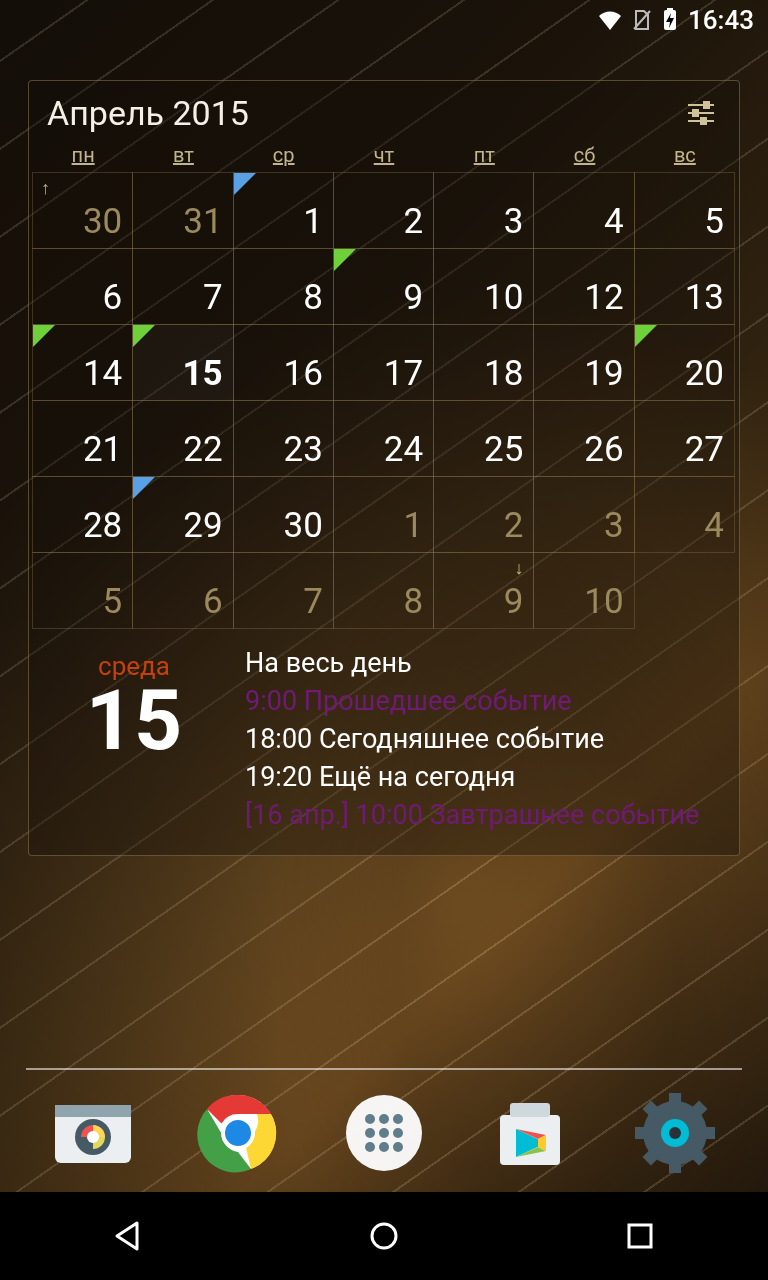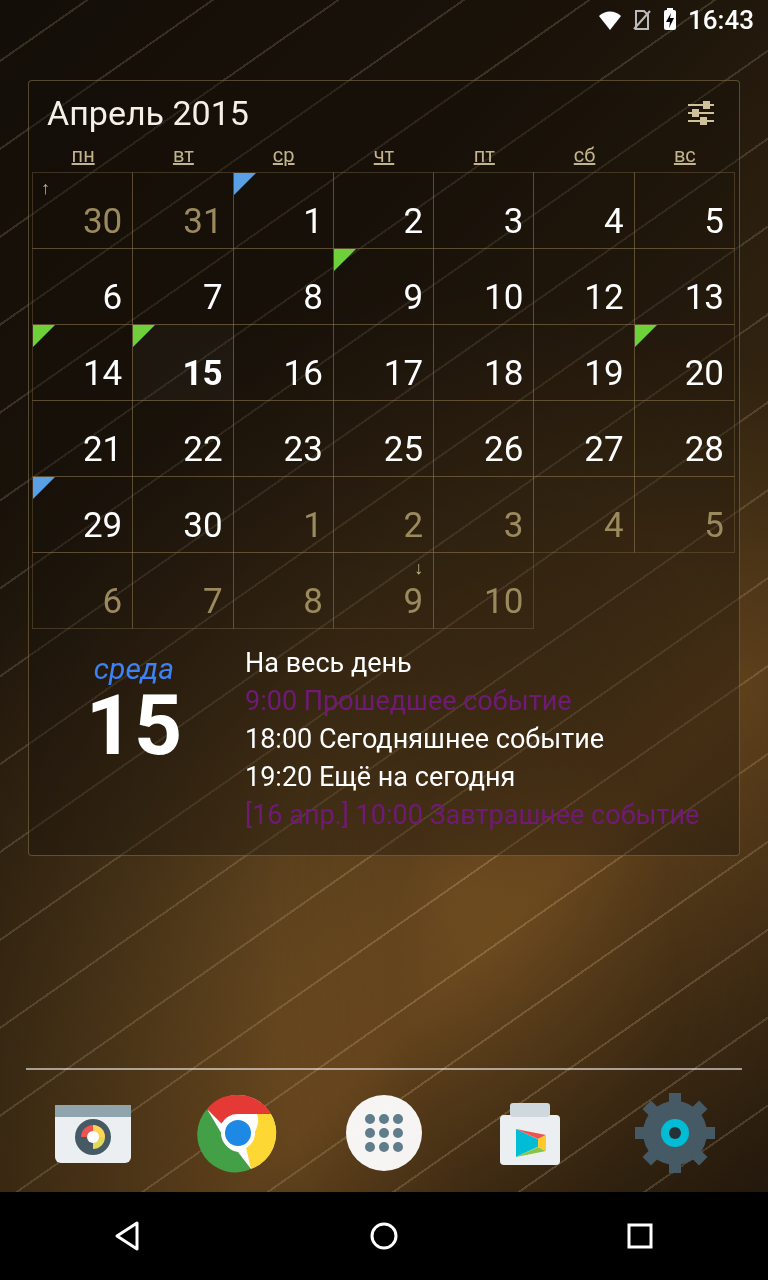--- a/index.html
+++ b/index.html
@@ -68,21 +68,21 @@
 .corner.blue  { border-top: 22px solid #5aa0e6; border-right: 22px solid transparent; }
 .corner.green { border-top: 22px solid #6fd13a; border-right: 22px solid transparent; }
 .nav-arrow {
   position: absolute; top: 4px; left: 8px; font-size: 18px; color: #c2b48c;
 }
 .nav-arrow.down { left: auto; right: 10px; }
 .detail {
   display: flex; gap: 26px; padding: 18px 20px 24px 20px;
 }
 .day-block { text-align: center; min-width: 170px; padding-top: 4px; }
-.dow { font-size: 30px; color: #3b82f6; font-style: italic; }
+.dow { font-size: 26px; color: #c2410c; }
 .bignum { font-size: 84px; line-height: 0.95; font-weight: 700; color: #fff; }
 .mon { font-size: 28px; color: #eee; }
 .events { flex: 1; display: flex; flex-direction: column; gap: 6px; font-size: 27px; }
 .events .white { color: #fff; }
 .events .mut { color: #701a75; }
 .divider {
   position: absolute; left: 26px; right: 26px; bottom: 210px;
   height: 2px; background: rgba(255,255,255,0.55);
 }
 .dock {
@@ -223,20 +223,23 @@
         <span class="num">20</span>
       </div>
       <div class="cal-cell">
         <span class="num">21</span>
       </div>
       <div class="cal-cell">
         <span class="num">22</span>
       </div>
       <div class="cal-cell">
         <span class="num">23</span>
+      </div>
+      <div class="cal-cell">
+        <span class="num">24</span>
       </div>
       <div class="cal-cell">
         <span class="num">25</span>
       </div>
       <div class="cal-cell">
         <span class="num">26</span>
       </div>
       <div class="cal-cell">
         <span class="num">27</span>
       </div>

